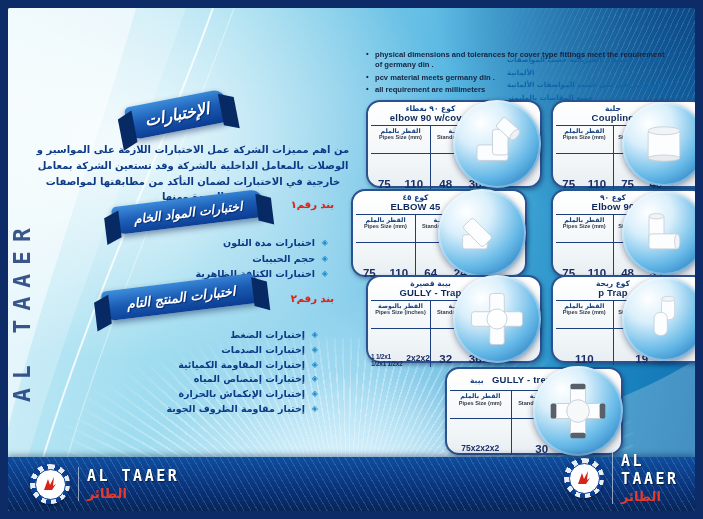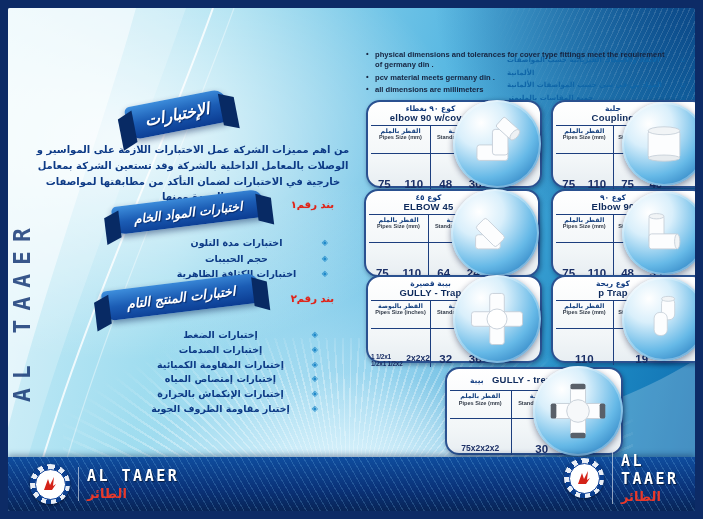--- a/index.html
+++ b/index.html
@@ -47,21 +47,21 @@
   .ribbon::after{right:-8px;transform:skewY(22deg);}
   .r1{left:118px;top:90px;width:102px;height:33px;font-size:16px;transform:rotate(-11deg);}
   .r2{left:104px;top:190px;width:152px;height:28px;font-size:12.5px;transform:rotate(-7deg);}
   .r3{left:94px;top:274px;width:158px;height:30px;font-size:13px;transform:rotate(-7deg);}
   .para{position:absolute;left:28px;top:134px;width:314px;direction:rtl;text-align:center;
     font-size:10px;line-height:1.58;font-weight:700;color:#0d3a86;font-family:"DejaVu Sans",sans-serif;}
   .item-label{position:absolute;direction:rtl;color:#e02318;font-weight:800;font-size:10px;
     font-family:"DejaVu Sans",sans-serif;text-shadow:0 0 1px rgba(224,35,24,.4);}
   .il1{left:270px;top:191px;width:56px;}
   .il2{left:270px;top:285px;width:56px;}
-  .ar-list{position:absolute;margin:0;padding:0;list-style:none;direction:rtl;text-align:center;
+  .ar-list{position:absolute;margin:0;padding:0;list-style:none;direction:rtl;text-align:right;
     font-family:"DejaVu Sans",sans-serif;font-weight:700;color:#0d3a86;}
   .ar-list li{position:relative;padding-right:13px;}
   .ar-list li::before{content:"◈";position:absolute;right:0;top:0;color:#1e88c9;font-size:8px;}
   .list1{left:150px;top:227px;width:170px;font-size:9.5px;line-height:15.5px;}
   .list2{left:128px;top:320px;width:182px;font-size:9.5px;line-height:14.8px;}
   
   .card{position:absolute;width:176px;height:88px;z-index:2;}
   .card .panel{position:absolute;inset:0;background:linear-gradient(180deg,#ffffff 0%,#f2f6f8 70%,#e8eef2 100%);
     border:2px solid #2a5190;border-radius:14px;box-shadow:1px 2px 4px rgba(0,20,60,.4);}
   .card .tbl{position:absolute;left:5px;top:4px;width:119px;bottom:4px;display:flex;flex-direction:column;}
@@ -125,21 +125,21 @@
       <path d="M240,503 C420,432 560,430 687,352 L687,503 Z" fill="rgba(255,255,255,0.22)"></path>
     </svg>
     <div class="rays"></div>
     <div class="tex-tr"></div>
 
     <div class="watermark">AL TAAER</div>
 
     <ul class="notes-en">
         <li>physical dimensions and tolerances for cover type fittings meet the requirement of germany din .</li>
         <li>pcv material meets germany din .</li>
-        <li>all dimensions are millimeters</li>
+        <li>all requirement are millimeters</li>
       </ul>
     <ul class="notes-ar">
         <li>الابعاد والاسماك الفيزيائية حسب المواصفات الألمانية</li>
         <li>المواد بي في سي حسب المواصفات الألمانية</li>
         <li>جميع المقاسات بالمليمتر</li>
       </ul>
 
     <div class="ribbon r1">الإختبارات</div>
     <div class="para">من اهم مميزات الشركة عمل الاختبارات اللازمة على المواسير و الوصلات بالمعامل الداخلية بالشركة وقد تستعين الشركة بمعامل خارجية في الاختبارات لضمان التأكد من مطابقتها لمواصفات الجودة ومنها</div>
 
@@ -239,21 +239,21 @@
     <div class="circle">
             <svg width="60" height="60" viewBox="0 0 68 68" class="fit">
               <g fill="#fcfdfe" stroke="#c6cfd8" stroke-width="1">
                 <rect x="16" y="18" width="36" height="33" rx="4"></rect>
                 <ellipse cx="34" cy="19" rx="18" ry="4.5" fill="#f1f4f6"></ellipse>
                 <ellipse cx="34" cy="50" rx="18" ry="3.5" fill="#e8ecef"></ellipse>
               </g>
             </svg>
           </div>
   </div>
-        <div class="card" style="left: 356px; top: 181px;">
+        <div class="card" style="left: 343px; top: 181px;">
     <div class="panel"></div>
     <div class="tbl">
       <div class="title">
         <span class="ar">كوع ٤٥</span>
         <span class="en">ELBOW 45</span>
       </div>
       <div class="cols">
         <div class="col col2">
           <div class="head">
             <span class="har">القطر بالملم</span>

